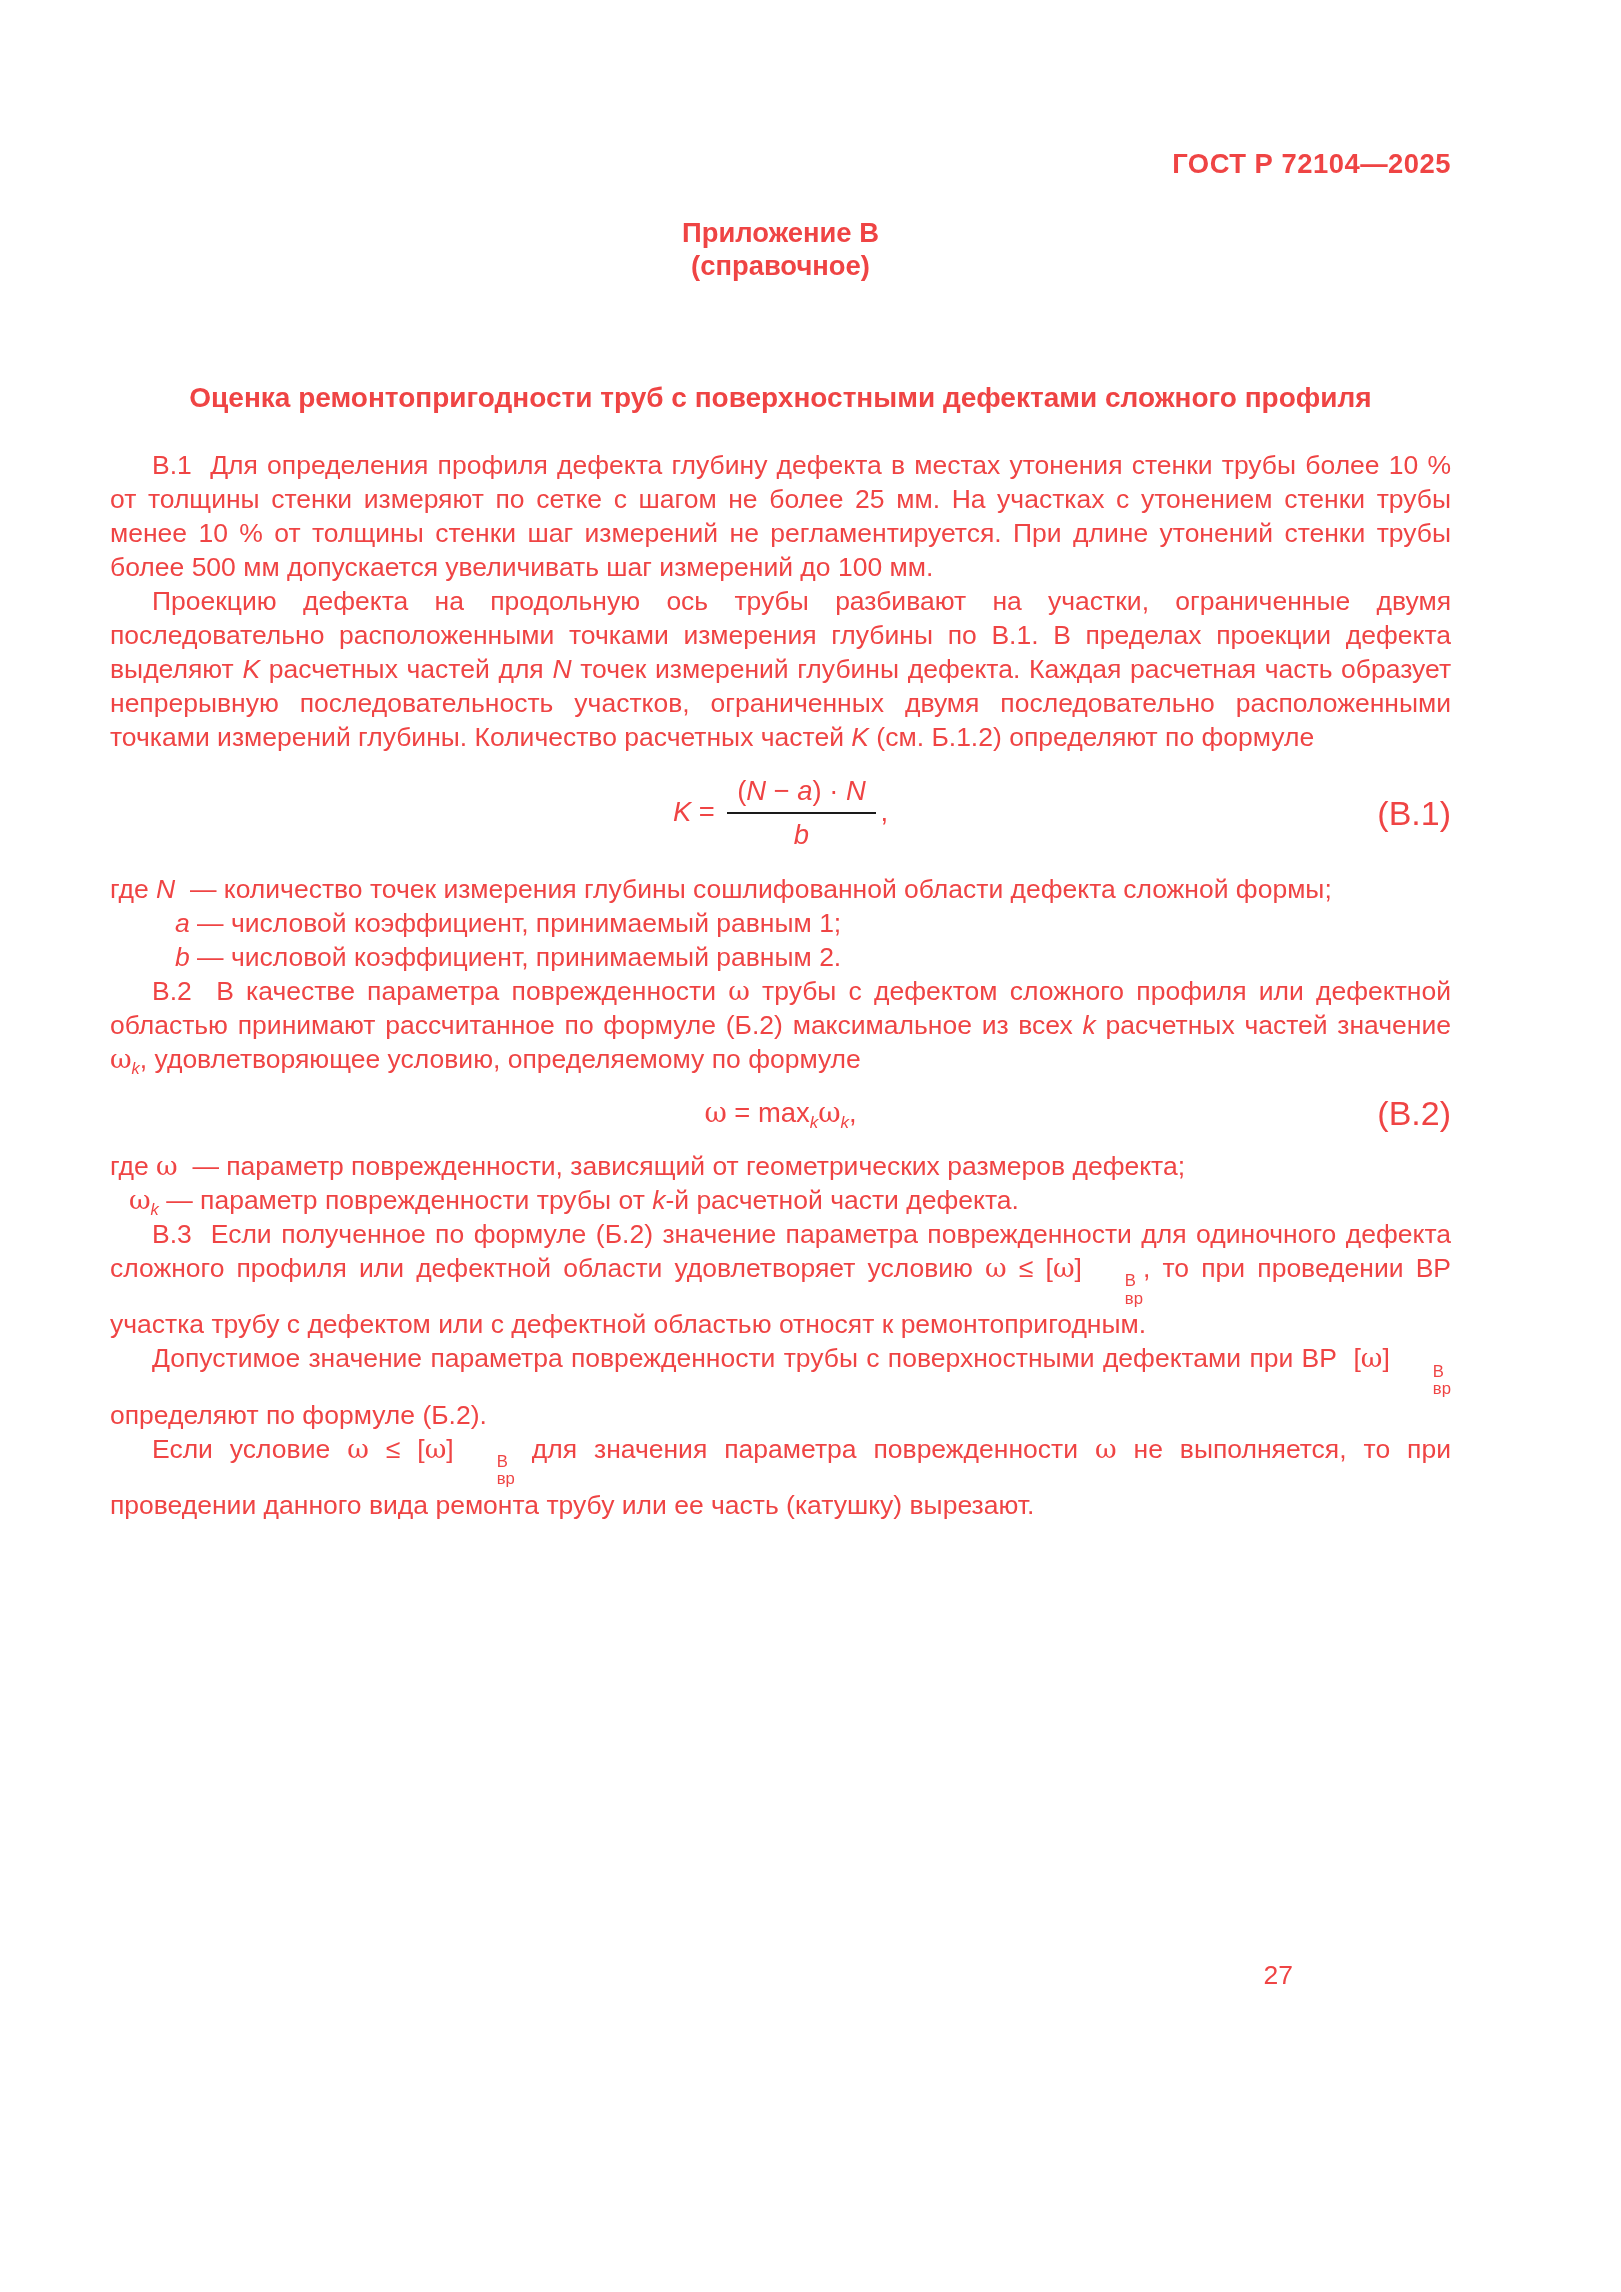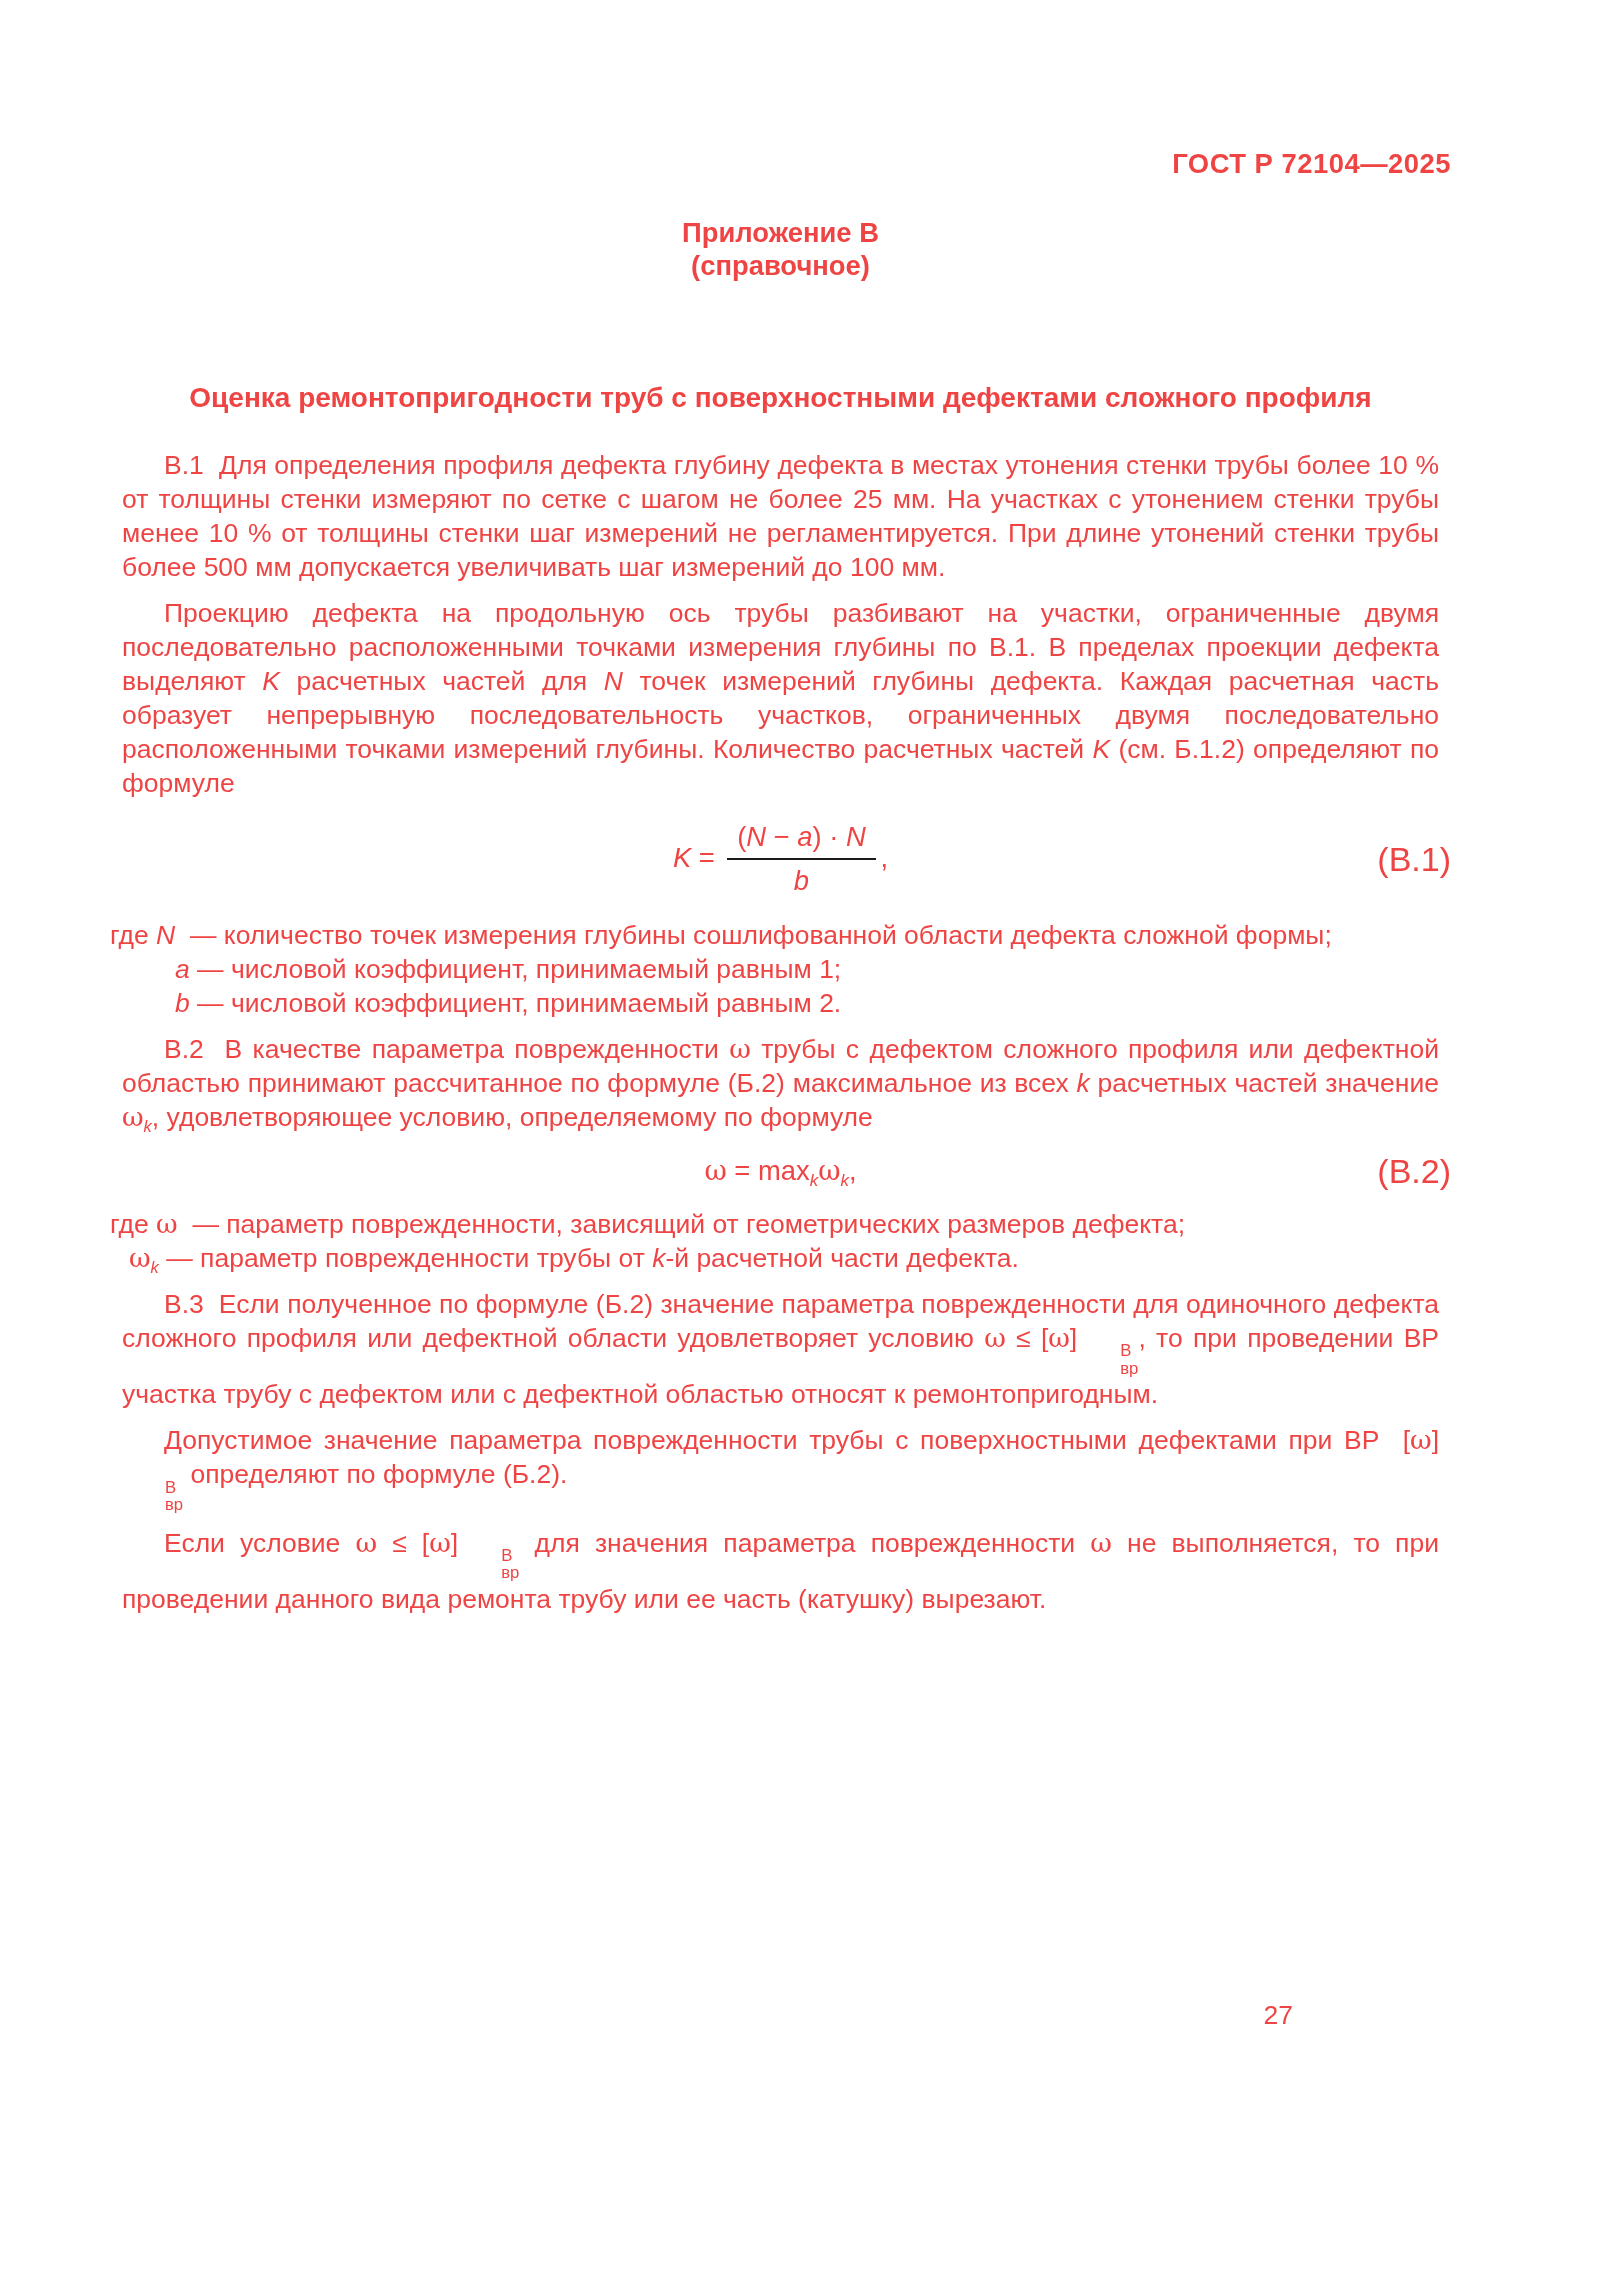--- a/index.html
+++ b/index.html
@@ -30,21 +30,21 @@
     line-height:33px;
   }
   .title{
     margin:98px 0 33px 0;
     text-align:center;
     font-weight:700;
     font-size:28px;
     line-height:35px;
   }
   .para{
-    margin:12px;
+    margin:0;
     text-align:justify;
     text-indent:42px;
   }
   .where{margin:0;}
   .where-line{margin:0;text-align:justify;}
   .indent-a{margin-left:65px;}
   .indent-w{margin-left:19px;}
   .it{font-style:italic;}
   .sym{font-family:"DejaVu Serif",serif;}
   sub,sup{font-size:0.62em;line-height:0;}
@@ -67,21 +67,21 @@
   }
   .frac .num{padding:0 9.8px 4.9px;border-bottom:2px solid #1a1a1a;}
   .frac .den{padding-top:3.9px;}
   .stack{
     display:inline-flex;flex-direction:column;align-items:flex-start;
     font-size:16.7px;line-height:1.05;
     vertical-align:-0.55em;
     margin-left:1px;
   }
   .page-number{
-    position:absolute;right:192px;top:2000px;
+    position:absolute;right:192px;top:1960px;
     font-size:26.5px;
   }
 </style>
 </head>
 <body>
 
 <div class="page">
   <div class="content">
 
     <div class="doc-header">ГОСТ Р 72104—2025</div>

